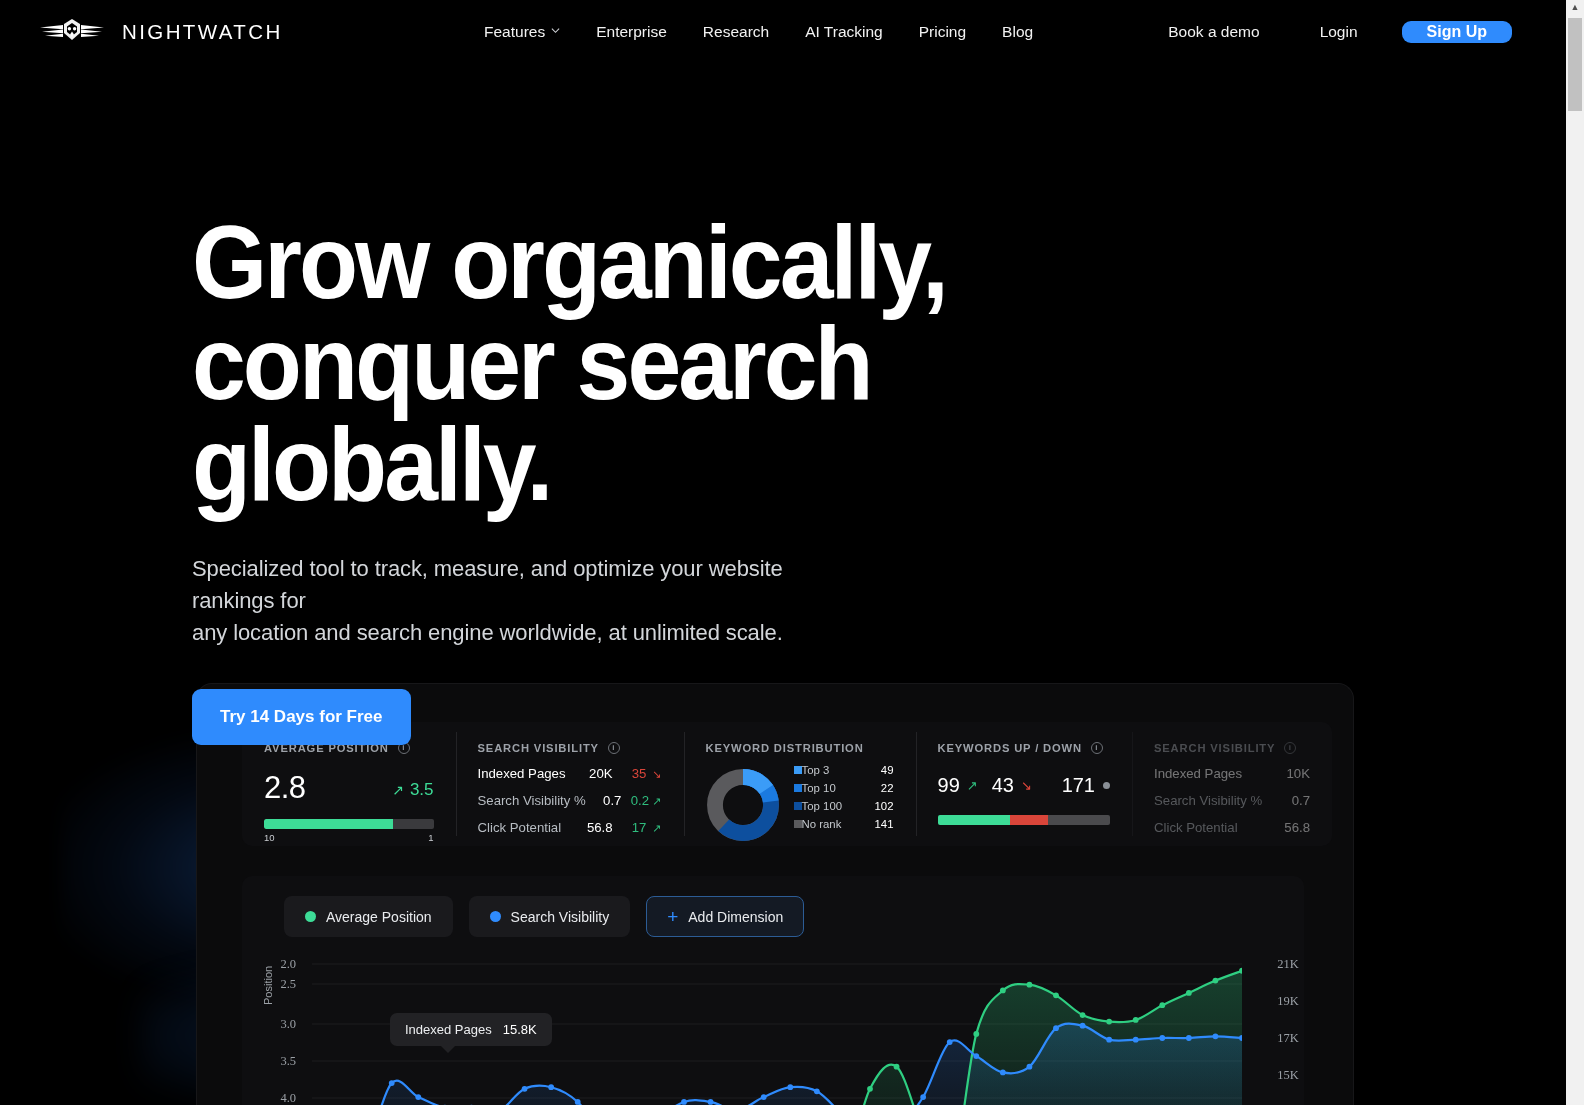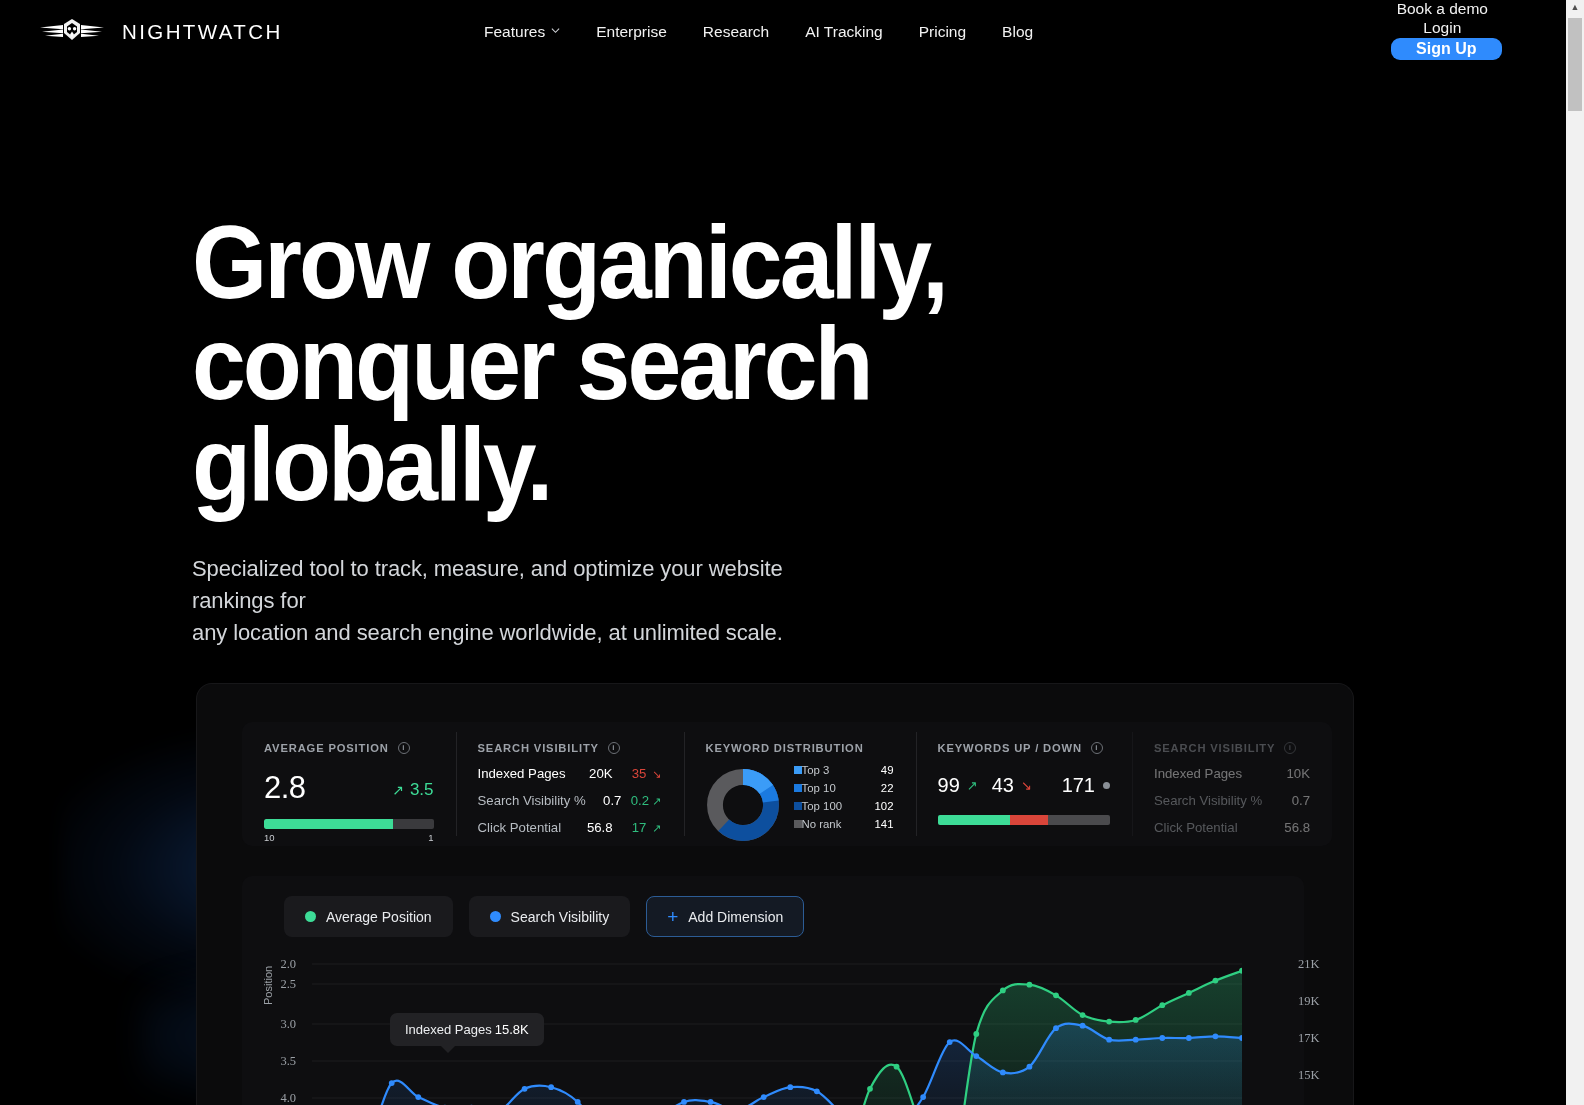--- a/index.html
+++ b/index.html
@@ -28,21 +28,21 @@
   }
   .nav-link {
     color: #f2f2f2; font-size: 15.5px; padding: 0 18px;
     display: flex; align-items: center; gap: 6px; cursor: pointer;
     white-space: nowrap;
   }
   .nav-link:first-child { padding-left: 0; }
   .chev { display: inline-block; width: 9px; height: 9px; position: relative; top: -2px;}
   .nav-right {
     position: absolute; right: 54px; top: 0; height: 64px;
-    display: flex; align-items: center; gap: 1px; flex-direction: column;
+    display: flex; align-items: center; gap: 12px;
   }
   .nav-right .nav-link { padding: 0 24px; }
   .signup-btn {
     background: #2f8bfd; color: #fff; font-size: 16px; font-weight: 700;
     border: none; border-radius: 9px; padding: 2px 25px; cursor: pointer;
     margin-left: 8px; white-space: nowrap;
   }
 
   
   .hero { position: absolute; left: 192px; top: 212px; width: 1000px; z-index: 20;}
@@ -156,28 +156,28 @@
   .dot { width: 11px; height: 11px; border-radius: 50%; display: inline-block; }
   .plus { color: #2f8bfd; font-size: 19px; line-height: 1; font-weight: 400; }
 
   .chartbox { position: relative; margin-top: 16px; height: 170px; }
   .ylab-left {
     position: absolute; left: 20px; top: 52px; color: #9ba0a6; font-size: 11px;
     transform: rotate(-90deg); transform-origin: left top; white-space: nowrap;
   }
   .ytick { position: absolute; color: #9ba0a6; font-size: 12.5px; text-align: right; width: 34px; font-family: Liberation Serif, serif; }
   .ytick.left { left: 20px; }
-  .ytick.right { left: 1056px; text-align: left; width: 44px; }
+  .ytick.right { left: 1024px; text-align: center; width: 44px; }
   .plot { position: absolute; left: 70px; top: 0; width: 930px; height: 170px; }
   .tooltip {
     position: absolute; left: 148px; top: 60px; background: #222225;
     border-radius: 7px; padding: 9px 15px; color: #eceef0; font-size: 13px;
     white-space: nowrap; z-index: 6;
   }
-  .tooltip .tval { color: #ffffff; margin-left: 3px; }
+  .tooltip .tval { color: #ffffff; margin-left: 11px; }
   .tooltip::after {
     content: ""; position: absolute; left: 50px; bottom: -7px;
     border-left: 8px solid transparent; border-right: 8px solid transparent;
     border-top: 8px solid #222225;
   }
 
   
   .scrollbar {
     position: absolute; right: 0; top: 0; width: 18px; height: 1105px;
     background: #f1f1f1; z-index: 60;
@@ -247,20 +247,21 @@
     </div>
   </div>
 
   <div class="hero">
     <div class="headline">Grow organically,</div>
     <div class="headline">conquer search globally.</div>
     <div class="subtitle">
       <span>Specialized tool to track, measure, and optimize your website rankings for</span><br>
       <span>any location and search engine worldwide, at unlimited scale.</span>
     </div>
+    <button class="cta-btn">Try 14 Days for Free</button>
   </div>
 
   <div class="glow"></div>
   <div class="glow2"></div>
 
   <div class="dash">
 
     <div class="metrics">
 
       <div class="mcard c1">

